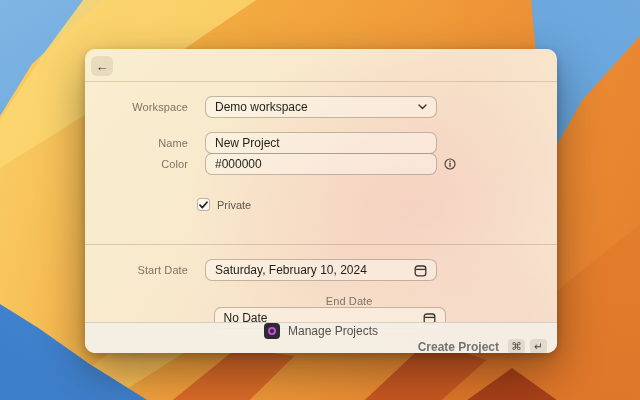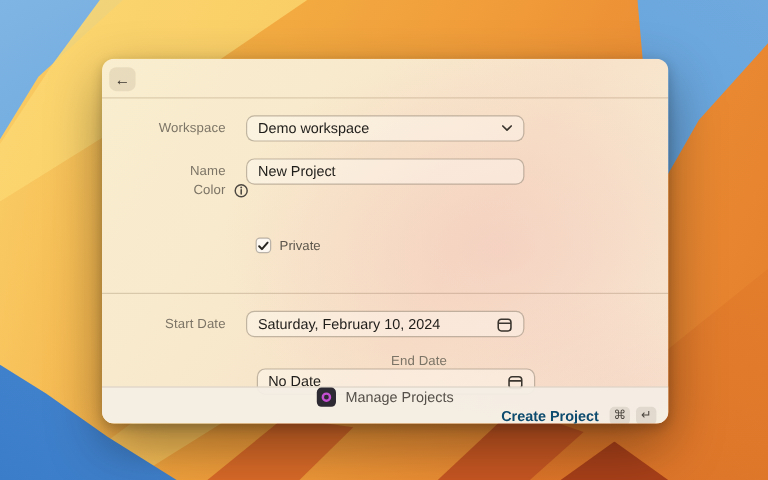--- a/index.html
+++ b/index.html
@@ -58,41 +58,41 @@
   .row-color { top:104px; }
   .row-client { top:166px; }
   .row-start { top:210px; }
   .row-end { top:246px;flex-direction:column; }
 
   .field-focused { height:24px; border:1.5px solid #34302a; border-radius:8px;
     background:rgba(255,253,248,.50); }
 
   .info-icon { margin-left:7px; display:flex; align-items:center; }
 
-  .checkbox-row { position:absolute; left:128px; top:149px; display:flex;
+  .checkbox-row { position:absolute; left:112px; top:149px; display:flex;
     align-items:center; gap:7px; }
   .checkbox { width:13px; height:13px; border-radius:3.5px;
     background:rgba(255,255,255,.75); border:1px solid rgba(60,50,35,.35);
     display:flex; align-items:center; justify-content:center; }
   .checkbox-label { font-size:11px; color:#5d574d; }
 
   .section-divider { position:absolute; left:0; right:0; top:195px; height:1px;
     background:rgba(121,94,61,.24); }
 
   .dlg-footer { position:absolute; left:0; right:0; bottom:0; height:31px;
     background:rgba(244,238,228,.94); border-top:1px solid rgba(100,80,55,.20);
     display:flex; align-items:center; padding:0 10px;flex-direction:column; }
   .footer-left { display:flex; align-items:center; gap:8px; }
   .app-icon { width:16px; height:16px; border-radius:4px; background:#2e2a33;
     display:flex; align-items:center; justify-content:center; flex:none; }
   .app-icon .ring { width:8px; height:8px; border-radius:50%;
     border:2.5px solid #c44fd2; }
   .footer-cmd-name { font-size:12px; color:#55504a; font-weight:500; }
   .footer-right { margin-left:auto; display:flex; align-items:center; gap:5px; }
-  .primary-action-label { font-size:12px; font-weight:700; color:#0c4a6e; margin-right:4px; }
+  .primary-action-label { font-size:12px; font-weight:700; color:#737373; margin-right:4px; }
   .key-badge { min-width:17px; height:15px; border-radius:4px; padding:0 3px;
     background:rgba(60,45,25,.10); color:#4d4841; font-size:10.5px;
     display:flex; align-items:center; justify-content:center; line-height:1; }
 </style>
 </head>
 <body>
 
 <div class="wallpaper">
   <div class="wp-layer wp-left-glow"></div>
   <div class="wp-layer wp-blue-tl"></div>
@@ -124,20 +124,23 @@
     <div class="field">
       <span class="value">Demo workspace</span>
       <svg width="9" height="6" viewBox="0 0 9 6">
         <path d="M1 1l3.5 3.5L8 1" stroke="#3a352e" stroke-width="1.4" fill="none" stroke-linecap="round" stroke-linejoin="round"></path>
       </svg>
     </div>
   </div>
 
   <div class="row row-color">
     <div class="row-label">Color</div>
+    <div class="field">
+      <span class="value">#000000</span>
+    </div>
     <span class="info-icon">
       <svg width="12" height="12" viewBox="0 0 12 12">
         <circle cx="6" cy="6" r="5" stroke="#4d4841" stroke-width="1.2" fill="none"></circle>
         <line x1="6" y1="5.2" x2="6" y2="8.6" stroke="#4d4841" stroke-width="1.3" stroke-linecap="round"></line>
         <circle cx="6" cy="3.3" r="0.8" fill="#4d4841"></circle>
       </svg>
     </span>
   </div>
 
   <div class="checkbox-row">

